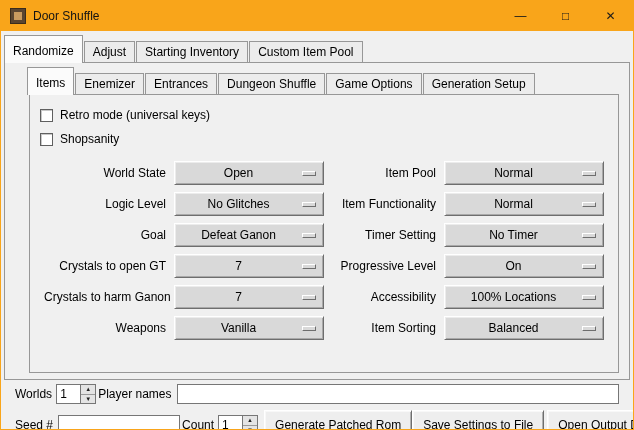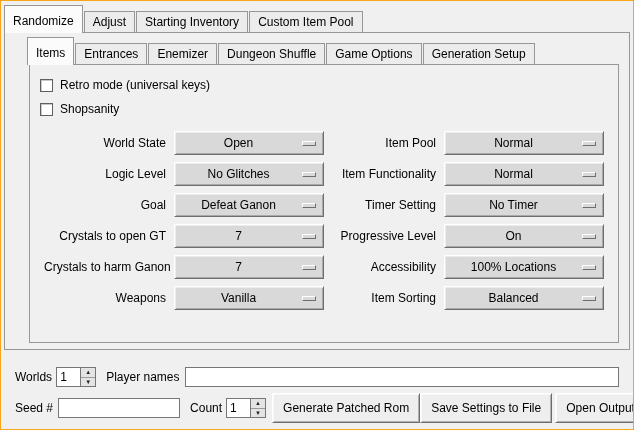--- a/index.html
+++ b/index.html
@@ -63,41 +63,50 @@
   .spin-btn { flex: 1; border: 0; background: #e4e4e4; font-size: 6px; line-height: 1; padding: 0; cursor: default;
               display: flex; align-items: center; justify-content: center; color: #222; }
   .spin-btn:first-child { border-bottom: 1px solid #9a9a9a; }
   .btn { height: 30px; background: #eeeeee; font: inherit; padding: 0 10px; cursor: default; white-space: nowrap;
          border-top: 1px solid #ffffff; border-left: 1px solid #ffffff;
          border-right: 1px solid #6e6e6e; border-bottom: 1px solid #6e6e6e;
          box-shadow: inset 1px 1px 0 #f8f8f8, inset -1px -1px 0 #b0b0b0; }
   .gen-btn { margin-left: 6px; }
   .spacer { flex: 1; }
   .save-btn { margin-right: 3px; }
-  .ml8 { margin-left: 10px; }
+  .ml8 { margin-left: 2px; }
 </style>
 </head>
 <body>
 
 <div class="window">
 
+  <div class="titlebar">
+    <span class="app-icon"></span>
+    <span class="title-text">Door Shuffle</span>
+    <div class="win-controls">
+      <button class="win-btn">—</button>
+      <button class="win-btn">□</button>
+      <button class="win-btn">✕</button>
+    </div>
+  </div>
 
   <div class="tabs-row">
     <span class="tab active">Randomize</span>
     <span class="tab">Adjust</span>
     <span class="tab">Starting Inventory</span>
     <span class="tab">Custom Item Pool</span>
   </div>
 
   <div class="outer-pane">
 
     <div class="sub-tabs-row">
       <span class="tab active">Items</span>
+      <span class="tab">Enemizer</span>
       <span class="tab">Entrances</span>
-      <span class="tab">Enemizer</span>
       <span class="tab">Dungeon Shuffle</span>
       <span class="tab">Game Options</span>
       <span class="tab">Generation Setup</span>
     </div>
 
     <div class="sub-pane">
 
       <div class="check-row">
         <span class="checkbox"></span>
         <span class="check-label">Retro mode (universal keys)</span>

